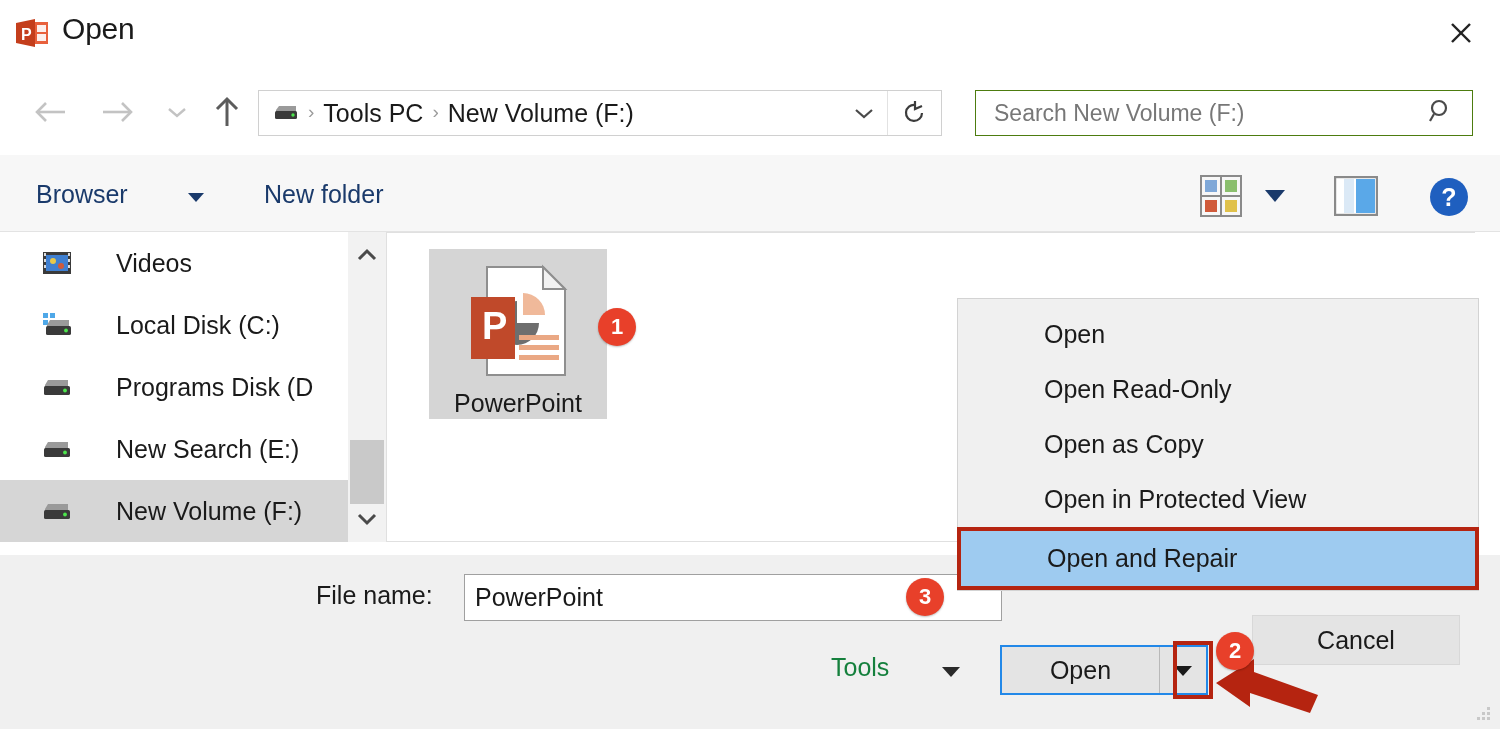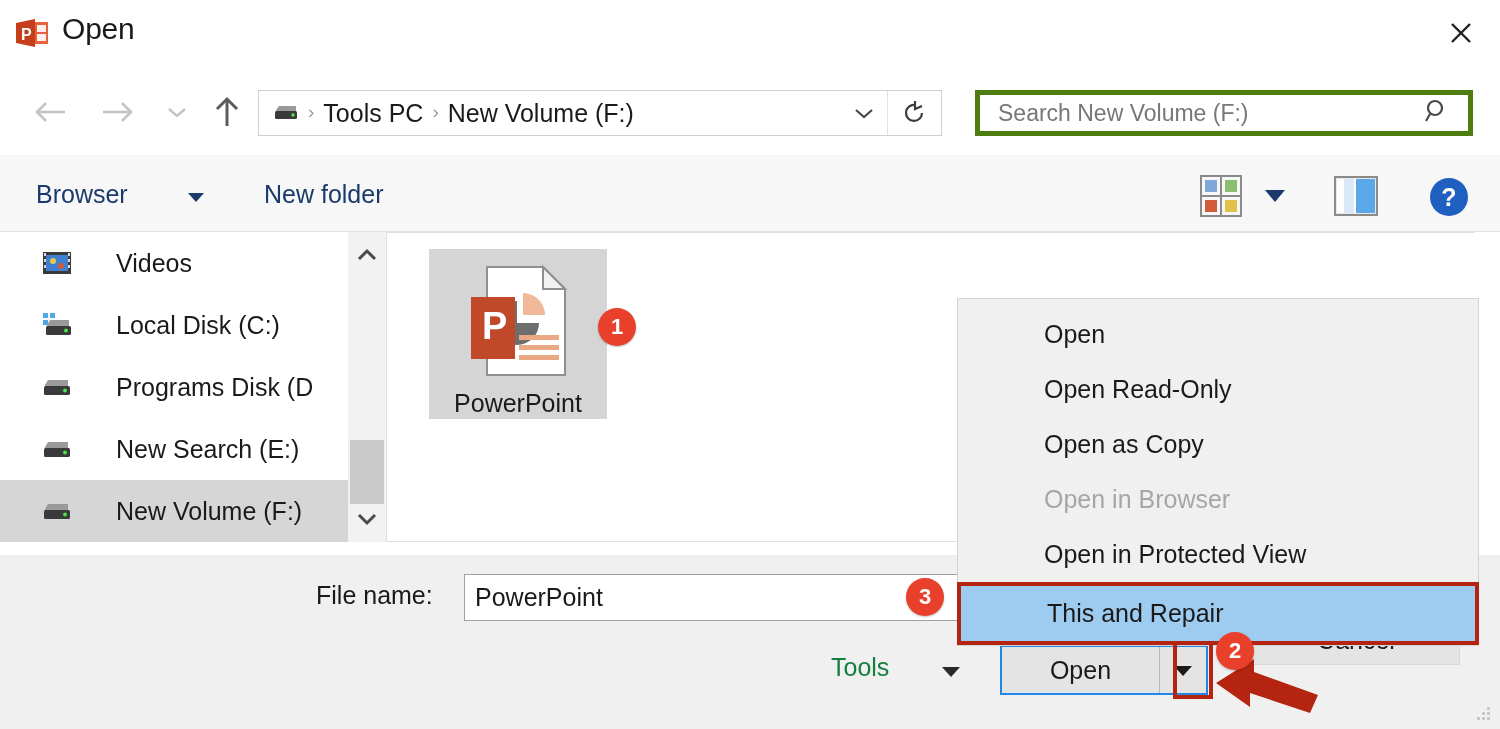--- a/index.html
+++ b/index.html
@@ -112,21 +112,21 @@
     display: flex;
     align-items: center;
     justify-content: center;
     cursor: pointer;
     box-sizing: border-box;
   }
   .searchbox {
     position: absolute;
     left: 975px; top: 90px;
     width: 498px; height: 46px;
-    border: 5px solid #4d7c0f;
+    border: 1px solid #4d7c0f;
     background: #ffffff;
     box-sizing: border-box;
     display: flex;
     align-items: center;
   }
   .searchbox input {
     border: none;
     outline: none;
     background: transparent;
     font-family: "Liberation Sans", sans-serif;
@@ -666,24 +666,23 @@
     <rect x="11" y="12" width="3" height="3" fill="#c8c8c8"></rect>
     <rect x="6" y="12" width="3" height="3" fill="#c8c8c8"></rect>
     <rect x="1" y="12" width="3" height="3" fill="#c8c8c8"></rect>
   </svg>
 </div>
 
 <div class="ctxmenu">
   <div class="ctx-item">Open</div>
   <div class="ctx-item">Open Read-Only</div>
   <div class="ctx-item">Open as Copy</div>
-  <div class="ctx-item disabled">Open in Browser</div>
   <div class="ctx-item">Open in Protected View</div>
   <div class="ctx-highlight-wrap">
-    <div class="ctx-item highlight">This and Repair</div>
+    <div class="ctx-item highlight">Open and Repair</div>
   </div>
 </div>
 
 <div class="marker marker-1">1</div>
 <div class="marker marker-2">2</div>
 <div class="marker marker-3">3</div>
 
 <div class="red-arrow">
   <svg width="110" height="64" viewBox="0 0 110 64">
     <path d="M2 30 L40 6 L40 19 L104 42 L96 60 L36 40 L36 54 Z" fill="#b52410"></path>

